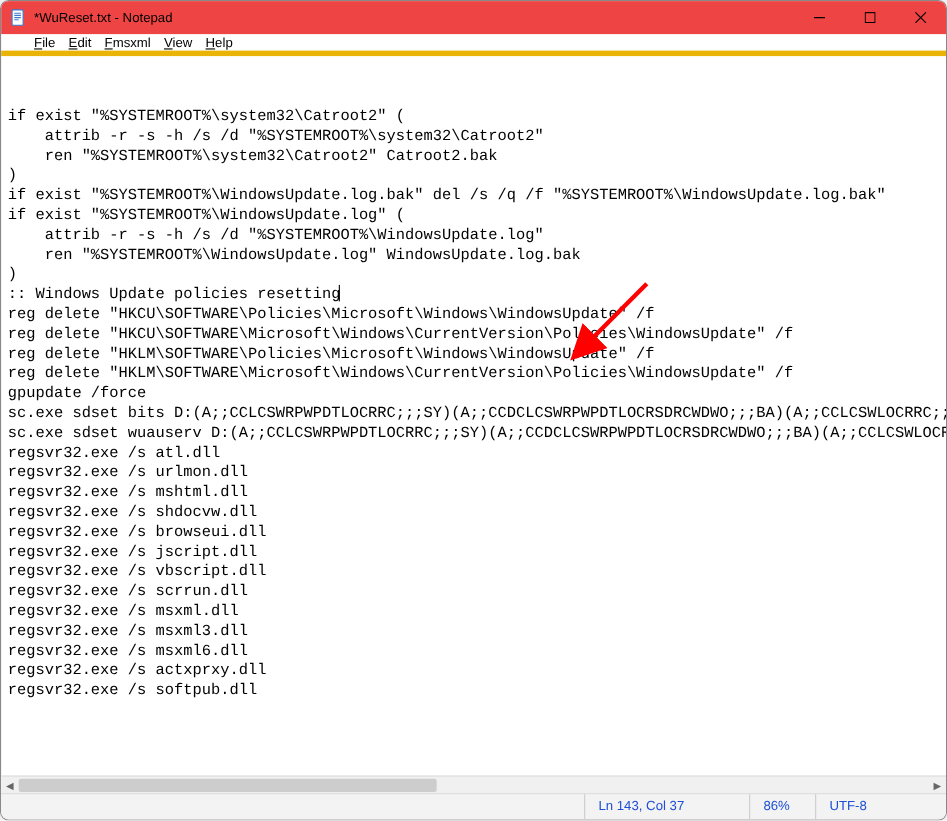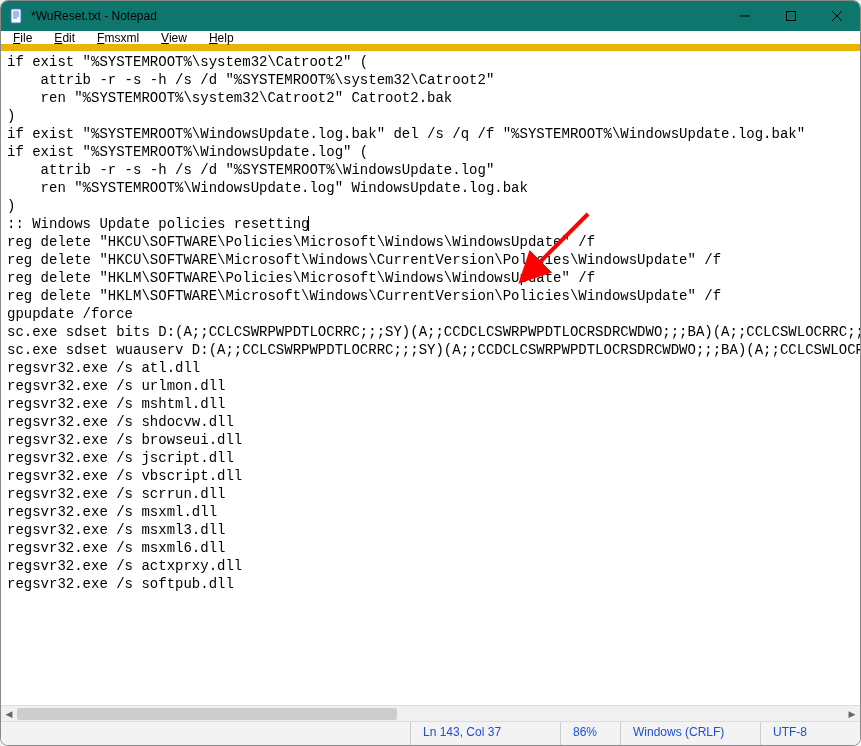--- a/index.html
+++ b/index.html
@@ -21,21 +21,21 @@
     display: flex;
     flex-direction: column;
     overflow: hidden;
     position: relative;
   }
   .titlebar {
     height: 30px;
     display: flex;
     align-items: center;
     padding-left: 8px;
-    background: #0f766e;
+    background: #ef4444;
   }
   .title-icon {
     width: 16px;
     height: 16px;
     display: inline-flex;
     justify-content: center;
     align-items: center;
     margin-right: 6px;
   }
   .title-text {
@@ -52,34 +52,35 @@
     height: 30px;
     display: flex;
     align-items: center;
     justify-content: center;
     cursor: pointer;
   }
   .menubar {
     height: 20px;
     display: flex;
     align-items: center;
-    padding: 0 6px;
-    gap: 10px;
-    border-bottom: 7px solid #eab308;
+    padding: 0 24px;
+    gap: 0;
+    border-bottom: 5px solid #eab308;
   }
   .menu-item {
     padding: 1px 6px;
     font-size: 12px;
     cursor: default;
   }
   .menu-item .ul { text-decoration: underline; }
   .editor-wrap {
     flex: 1;
     overflow: hidden;
     position: relative;
+    margin-top: 44px;
   }
   .editor {
     position: absolute;
     inset: 0 0 16px 0;
     padding: 2px 6px 2px 6px;
     font-family: Consolas, "Courier New", monospace;
     font-size: 14px;
     line-height: 18px;
     white-space: pre;
     overflow: hidden;
@@ -136,21 +137,21 @@
   }
   .status-cell {
     border-left: 1px solid #ccc;
     padding: 3px 12px 0 12px;
     height: 100%;
   }
   .status-cell.first { border-left: none; flex: 1; }
   .status-cell.lncol { width: 150px; }
   .status-cell.zoom { width: 60px; text-align: left; }
   .status-cell.eol { width: 140px; }
-  .status-cell.enc { width: 100px; }
+  .status-cell.enc { width: 119px; }
   
   .arrow-anno {
     position: absolute;
     pointer-events: none;
   }
 </style>
 </head>
 <body>
 
 <div class="window">
@@ -210,17 +211,16 @@
       <div class="hscroll-arrow left">◀</div>
       <div class="hscroll-thumb"></div>
       <div class="hscroll-arrow right">▶</div>
     </div>
   </div>
 
   <div class="statusbar">
     <div class="status-cell first"></div>
     <div class="status-cell lncol">Ln 143, Col 37</div>
     <div class="status-cell zoom">86%</div>
-    <div class="status-cell eol">Windows (CRLF)</div>
     <div class="status-cell enc">UTF-8</div>
   </div>
 
 </div>
 
 </body></html>

